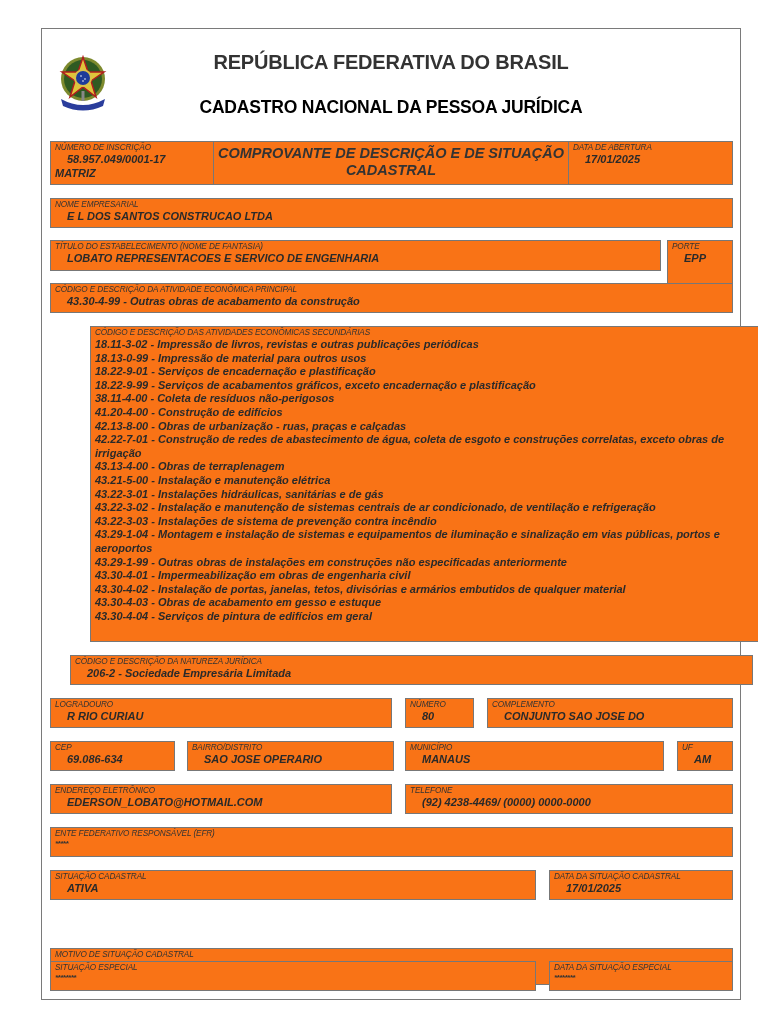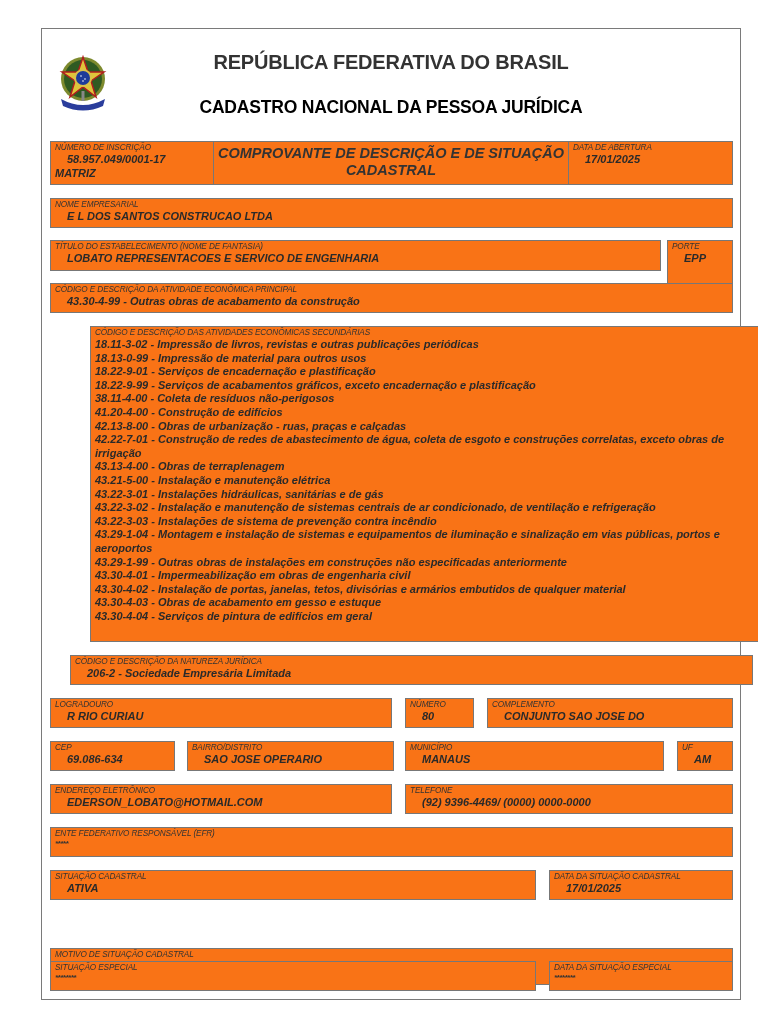--- a/index.html
+++ b/index.html
@@ -136,21 +136,21 @@
   <span class="lbl">UF</span>
   <span class="val">AM</span>
 </div>
 
 <div class="box" style="left:50px;top:784px;width:342px;height:30px;">
   <span class="lbl">ENDEREÇO ELETRÔNICO</span>
   <span class="val">EDERSON_LOBATO@HOTMAIL.COM</span>
 </div>
 <div class="box" style="left:405px;top:784px;width:328px;height:30px;">
   <span class="lbl">TELEFONE</span>
-  <span class="val">(92) 9396-4469/ (0000) 0000-0000</span>
+  <span class="val">(92) 4238-4469/ (0000) 0000-0000</span>
 </div>
 
 <div class="box" style="left:50px;top:827px;width:683px;height:30px;">
   <span class="lbl">ENTE FEDERATIVO RESPONSÁVEL (EFR)</span>
   <span class="mask">*****</span>
 </div>
 
 <div class="box" style="left:50px;top:870px;width:486px;height:30px;">
   <span class="lbl">SITUAÇÃO CADASTRAL</span>
   <span class="val">ATIVA</span>

